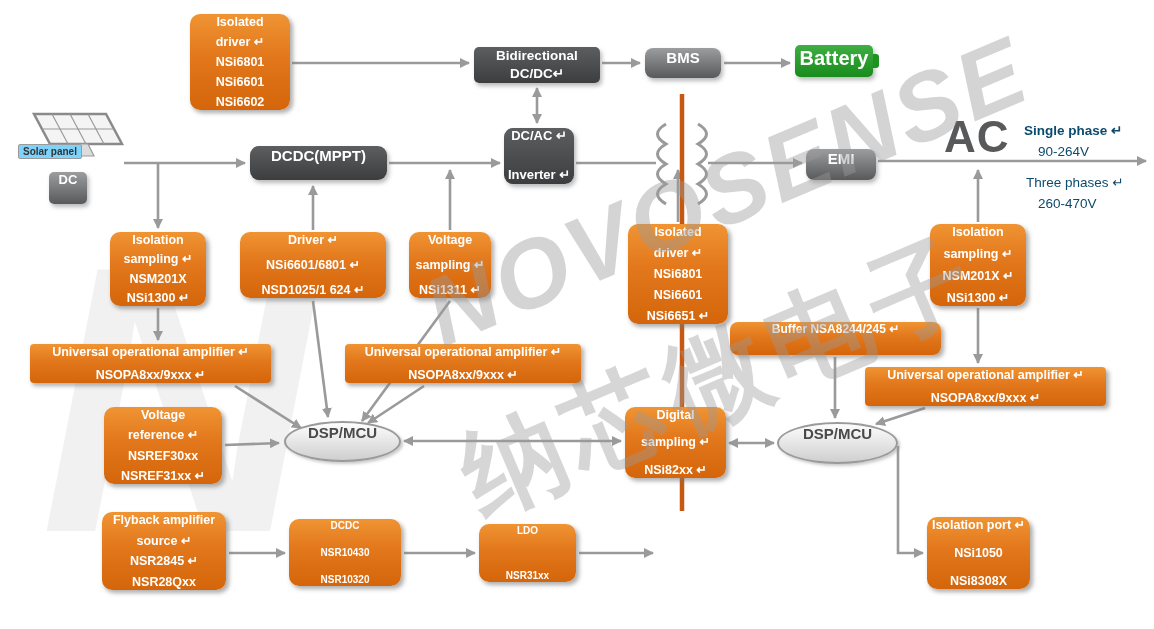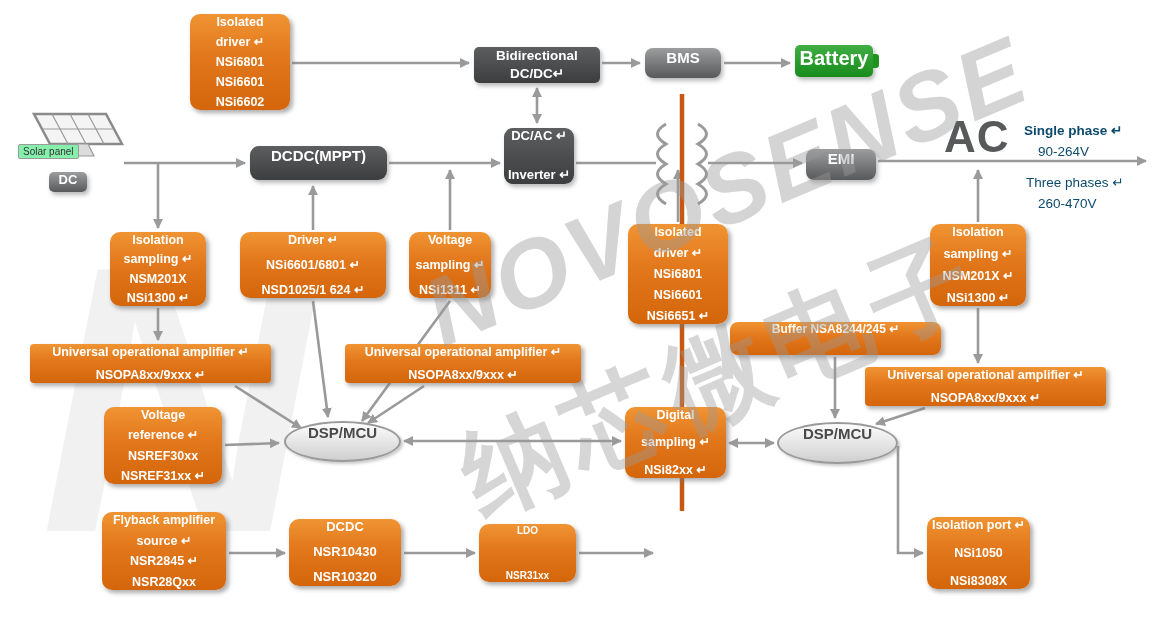--- a/index.html
+++ b/index.html
@@ -39,29 +39,29 @@
   #n-iso-samp-r{left:930px;top:224px;width:96px;height:82px}
   #n-buffer{left:730px;top:322px;width:211px;height:33px;font-size:12px;border-radius:8px}
   #n-opamp-l{left:30px;top:344px;width:241px;height:39px}
   #n-opamp-c{left:345px;top:344px;width:236px;height:39px}
   #n-opamp-r{left:865px;top:367px;width:241px;height:39px}
   #n-volt-ref{left:104px;top:407px;width:118px;height:77px}
   #n-dsp-l{left:284px;top:421px;width:117px;height:41px;font-size:15px}
   #n-dig-iso{left:625px;top:407px;width:101px;height:71px}
   #n-dsp-r{left:777px;top:422px;width:121px;height:42px;font-size:15px}
   #n-flyback{left:102px;top:512px;width:124px;height:78px}
-  #n-dcdc-b{left:289px;top:519px;width:112px;height:67px;font-size:13px}
+  #n-dcdc-b{left:289px;top:519px;width:112px;height:67px;font-size:10px}
   #n-ldo{left:479px;top:524px;width:97px;height:58px;font-size:10px}
   #n-iso-port{left:927px;top:517px;width:103px;height:72px}
-  #n-dc-badge{left:49px;top:172px;width:38px;height:20px;font-size:13px;border-radius:5px}
+  #n-dc-badge{left:49px;top:172px;width:38px;height:32px;font-size:13px;border-radius:5px}
 
   
   #n-solar{position:absolute;left:14px;top:108px;width:120px;height:92px;z-index:2}
-  .solar-label{position:absolute;left:4px;top:36px;background:#86efac;border:1px solid #9a9a9a;
-               border-radius:2px;font-size:10px;color:#333;padding:1px 4px;font-weight:normal;white-space:nowrap}
+  .solar-label{position:absolute;left:4px;top:36px;background:#7dd3fc;border:1px solid #9a9a9a;
+               border-radius:2px;font-size:10px;color:#333;padding:1px 4px;font-weight:bold;white-space:nowrap}
 
   
   .txt{position:absolute;z-index:2;color:#0c4a6e;white-space:nowrap}
   #ac-label{left:944px;top:112px;font-size:44px;font-weight:bold;color:#58595b;letter-spacing:1px}
   #ac-single{left:1024px;top:122px;font-size:13.5px;font-weight:bold}
   #ac-single-v{left:1038px;top:144px;font-size:13.5px}
   #ac-three{left:1026px;top:174px;font-size:13.5px;font-weight:normal}
   #ac-three-v{left:1038px;top:196px;font-size:13.5px}
 
   

